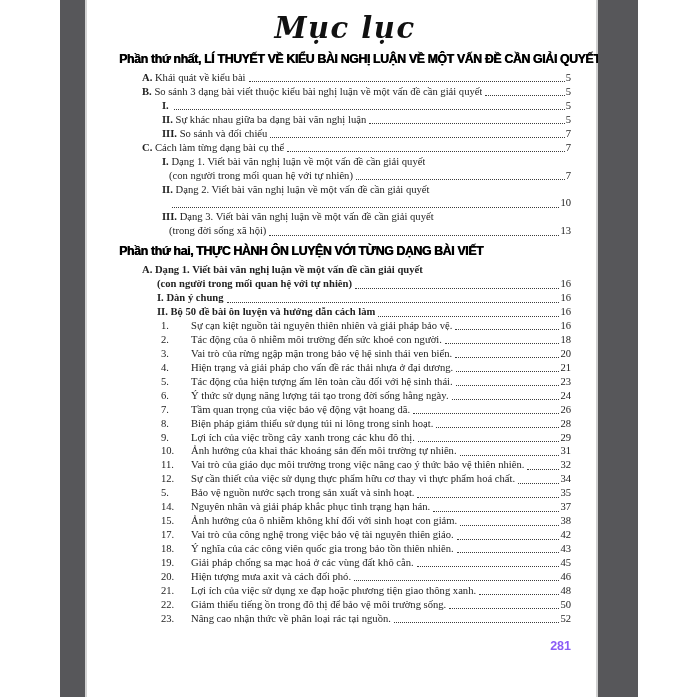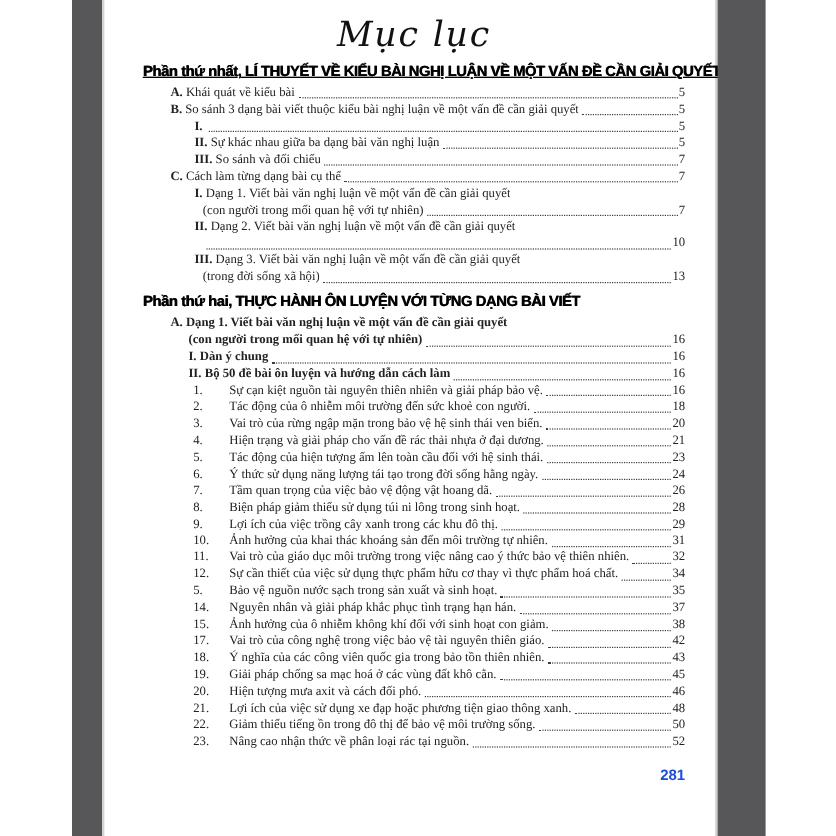--- a/index.html
+++ b/index.html
@@ -16,31 +16,31 @@
   .bar-right{left:598px;width:40px;}
 
   .page{
     position:absolute;left:85px;top:0;width:513px;height:697px;background:#ffffff;
     box-sizing:border-box;padding:6px 25px 0 32px;
     border-left:2px solid #d4d4d4;border-right:2px solid #cfcfcf;
     display:flex;flex-direction:column;color:#222;
   }
 
   .title{
-    font-family:"DejaVu Serif", serif;font-style:italic;font-weight:normal;
+    font-family:"DejaVu Serif", serif;font-style:italic;font-weight:bold;
     font-size:29px;line-height:36px;text-align:center;letter-spacing:1.5px;
     color:#111;margin:4px 0 2px 0;
   }
 
   .heading{
     font-family:"Liberation Sans", sans-serif;font-weight:bold;
     font-size:12.3px;line-height:17px;letter-spacing:-0.35px;color:#000;
     margin:5px 0 3px 0;text-shadow:0.5px 0 currentColor;white-space:nowrap;
   }
-  .heading.first{margin-top:3px;text-decoration:underline;}
+  .heading.first{margin-top:3px;}
 
   .row{
     display:flex;align-items:baseline;height:13.95px;line-height:13.95px;
     font-size:10.6px;color:#222;white-space:nowrap;
   }
   .ind-a{padding-left:23px;}
   .ind-b{padding-left:43px;}
   .ind-c{padding-left:50px;}
   .ind-b2{padding-left:38px;}
   .ind-n{padding-left:42px;}
@@ -50,21 +50,21 @@
   .bold{font-weight:bold;}
   .leader{
     flex:1 1 auto;min-width:8px;align-self:stretch;
     border-bottom:1.4px dotted #3c3c3c;margin:0 1px 2.5px 3px;
   }
   .pagenum{flex:0 0 auto;font-weight:normal;}
 
   .page-footer{
     margin-top:13px;text-align:right;
     font-family:"Liberation Sans", sans-serif;font-weight:bold;
-    font-size:12.5px;color:#1d4ed8;
+    font-size:12.5px;color:#8b5cf6;
   }
 </style>
 </head>
 <body>
 
 <div class="stage">
   <div class="cover-bar bar-left" style="background: rgb(87, 87, 90);"></div>
 
   <div class="page">
     <div class="title">Mục lục</div>

